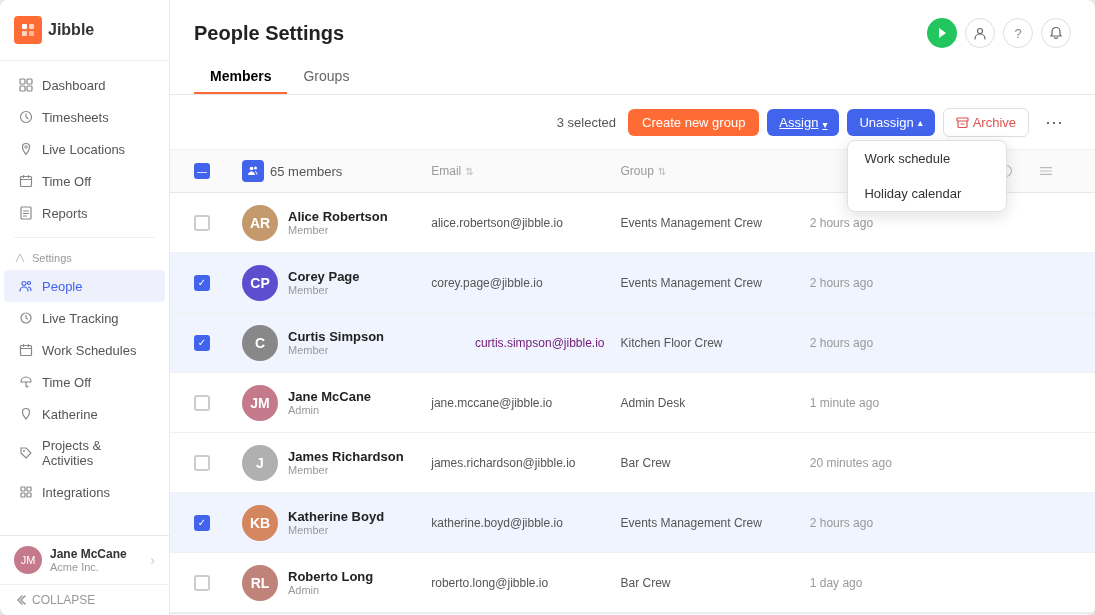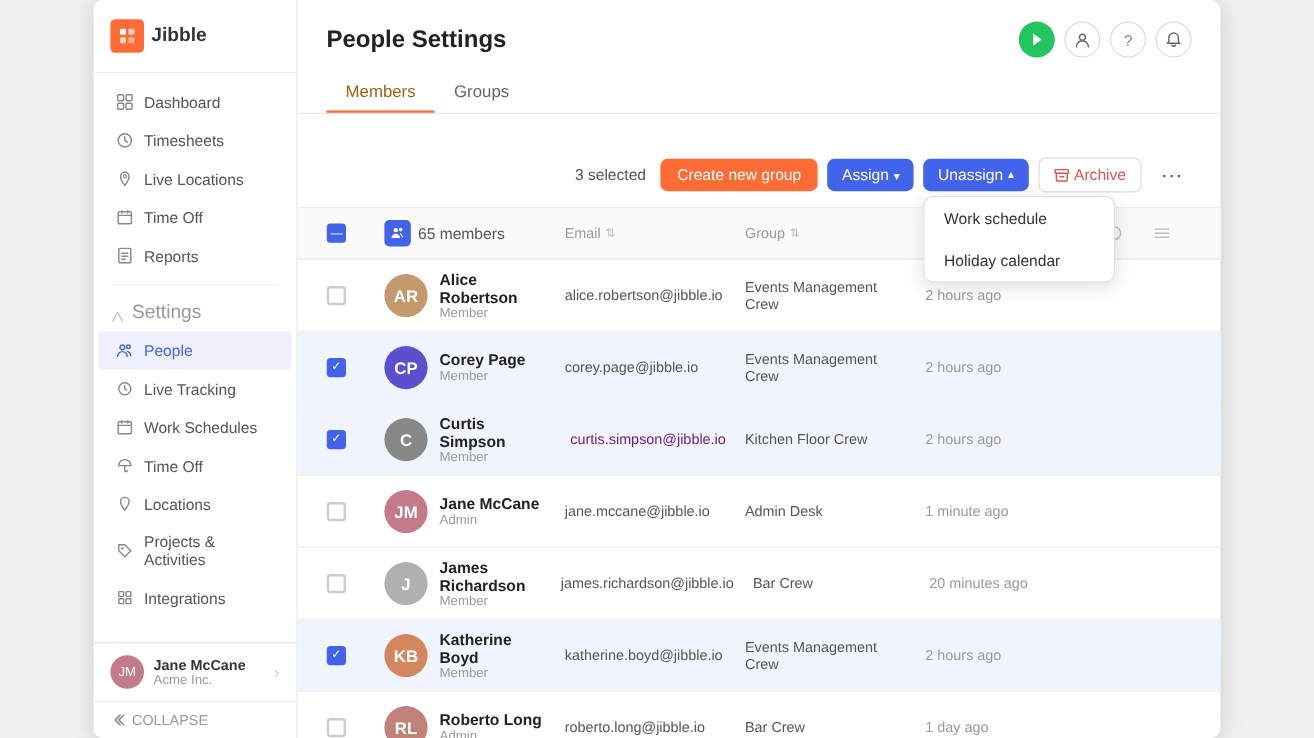--- a/index.html
+++ b/index.html
@@ -1,56 +1,56 @@
 <!DOCTYPE html>
 <html><head>
   <meta charset="utf-8">
   <style>
     * { box-sizing: border-box; margin: 0; padding: 0; font-family: -apple-system, BlinkMacSystemFont, 'Segoe UI', sans-serif; }
     body { background: #f0f0f0; display: flex; justify-content: center; align-items: center; min-height: 100vh; }
-    .app-window { width: 939px; height: 615px; background: #fff; display: flex; border-radius: 8px; overflow: hidden; box-shadow: 0 2px 20px rgba(0,0,0,0.15); }
+    .app-window { width: 1095px; height: 615px; background: #fff; display: flex; border-radius: 8px; overflow: hidden; box-shadow: 0 2px 20px rgba(0,0,0,0.15); }
     
     
     .sidebar { width: 170px; min-width: 170px; background: #fff; border-right: 1px solid #e8e8e8; display: flex; flex-direction: column; height: 100%; }
     .sidebar-logo { padding: 16px 14px; border-bottom: 1px solid #f0f0f0; display: flex; align-items: center; gap: 6px; }
     .logo-icon { width: 28px; height: 28px; background: #ff6b35; border-radius: 4px; display: flex; align-items: center; justify-content: center; color: white; font-weight: bold; font-size: 14px; }
     .logo-text { font-size: 16px; font-weight: 700; color: #333; }
     .sidebar-nav { padding: 8px 0; flex: 1; overflow-y: auto; }
     .nav-item { display: flex; align-items: center; gap: 8px; padding: 8px 14px; cursor: pointer; color: #555; font-size: 13px; border-radius: 4px; margin: 0 4px; }
     .nav-item.active { color: #4263eb; background: #eef0fb; }
     .nav-icon { width: 16px; height: 16px; display: flex; align-items: center; justify-content: center; flex-shrink: 0; }
     .nav-divider { height: 1px; background: #f0f0f0; margin: 8px 14px; }
-    .nav-section-label { padding: 6px 14px; font-size: 16px; color: #999; display: flex; align-items: flex-end; gap: 6px; }
+    .nav-section-label { padding: 6px 14px; font-size: 11px; color: #999; display: flex; align-items: flex-end; gap: 6px; }
     .sidebar-footer { border-top: 1px solid #e8e8e8; padding: 10px 14px; display: flex; align-items: center; gap: 8px; }
     .footer-avatar { width: 28px; height: 28px; border-radius: 50%; background: #d4a5a5; overflow: hidden; flex-shrink: 0; display: flex; align-items: center; justify-content: center; font-size: 11px; color: #fff; }
     .footer-info { flex: 1; overflow: hidden; }
     .footer-name { font-size: 12px; font-weight: 600; color: #333; white-space: nowrap; overflow: hidden; text-overflow: ellipsis; }
     .footer-company { font-size: 11px; color: #999; }
     .footer-arrow { color: #ccc; font-size: 14px; }
     .collapse-btn { display: flex; align-items: center; gap: 6px; padding: 8px 14px; font-size: 12px; color: #999; cursor: pointer; border-top: 1px solid #f0f0f0; }
 
     
-    .main { flex: 1; display: flex; flex-direction: column; overflow: hidden; gap: 23px; }
+    .main { flex: 1; display: flex; flex-direction: column; overflow: hidden; }
     .main-header { padding: 18px 24px 0; border-bottom: 1px solid #e8e8e8; display: flex; flex-direction: column; }
     .header-top { display: flex; align-items: center; justify-content: space-between; margin-bottom: 12px; }
     .page-title { font-size: 20px; font-weight: 700; color: #222; }
     .header-actions { display: flex; align-items: center; gap: 8px; }
     .btn-play { width: 30px; height: 30px; border-radius: 50%; background: #22c55e; display: flex; align-items: center; justify-content: center; cursor: pointer; border: none; }
     .btn-play svg { fill: white; width: 12px; height: 12px; }
     .btn-icon-circle { width: 30px; height: 30px; border-radius: 50%; border: 1px solid #ddd; display: flex; align-items: center; justify-content: center; cursor: pointer; background: #fff; color: #666; font-size: 13px; }
     .tabs { display: flex; gap: 0; }
     .tab { padding: 8px 16px; font-size: 14px; cursor: pointer; color: #666; border-bottom: 2px solid transparent; }
-    .tab.active { color: #a16207; border-bottom: 2px solid #ff6b35; font-weight: 400; }
+    .tab.active { color: #000000; border-bottom: 2px solid #ff6b35; font-weight: 700; }
 
     
     .content { flex: 1; overflow-y: auto; padding: 0; position: relative; }
     .toolbar { display: flex; align-items: center; justify-content: flex-end; padding: 12px 24px; gap: 8px; border-bottom: 1px solid #f0f0f0; }
     .selected-count { font-size: 13px; color: #555; margin-right: 4px; }
     .btn-create { background: #ff6b35; color: white; border: none; padding: 6px 14px; border-radius: 6px; font-size: 13px; cursor: pointer; font-weight: 500; }
-    .btn-assign { background: #4263eb; color: white; border: none; padding: 6px 12px; border-radius: 6px; font-size: 13px; cursor: pointer; font-weight: 500; display: flex; align-items: flex-end; gap: 4px; position: relative; }
+    .btn-assign { background: #4263eb; color: white; border: none; padding: 6px 12px; border-radius: 6px; font-size: 13px; cursor: pointer; font-weight: 500; display: flex; align-items: flex-end; gap: 4px; position: relative; text-decoration: underline; }
     .btn-unassign { background: #4263eb; color: white; border: none; padding: 6px 12px; border-radius: 6px; font-size: 13px; cursor: pointer; font-weight: 500; display: flex; align-items: center; gap: 4px; position: relative; }
     .btn-archive { background: #fff; color: #555; border: 1px solid #ddd; padding: 6px 12px; border-radius: 6px; font-size: 13px; cursor: pointer; font-weight: 500; display: flex; align-items: center; gap: 4px; }
     .btn-more { background: #fff; color: #555; border: none; padding: 6px 8px; border-radius: 6px; font-size: 18px; cursor: pointer; line-height: 1; }
     .chevron { font-size: 10px; }
     
     
     .dropdown-container { position: relative; }
     .dropdown-menu { position: absolute; top: calc(100% + 4px); left: 0; background: #fff; border: 1px solid #e0e0e0; border-radius: 8px; box-shadow: 0 4px 16px rgba(0,0,0,0.12); z-index: 100; min-width: 160px; overflow: hidden; }
     .dropdown-item { padding: 10px 16px; font-size: 13px; color: #333; cursor: pointer; }
 
@@ -190,21 +190,21 @@
           </svg>
         </span>
         <span>Time Off</span>
       </div>
       <div class="nav-item">
         <span class="nav-icon">
           <svg width="14" height="14" viewBox="0 0 14 14" fill="none">
             <path d="M7 1.5C5 1.5 3.5 3 3.5 5c0 3 3.5 7 3.5 7S10.5 8 10.5 5c0-2-1.5-3.5-3.5-3.5z" stroke="#888" stroke-width="1.2"></path>
           </svg>
         </span>
-        <span>Locations</span>
+        <span>Katherine</span>
       </div>
       <div class="nav-item">
         <span class="nav-icon">
           <svg width="14" height="14" viewBox="0 0 14 14" fill="none">
             <path d="M2 2h5l5 5-5 5-5-5V2z" stroke="#888" stroke-width="1.2"></path>
             <circle cx="5" cy="5" r="1" fill="#888"></circle>
           </svg>
         </span>
         <span>Projects &amp; Activities</span>
       </div>

